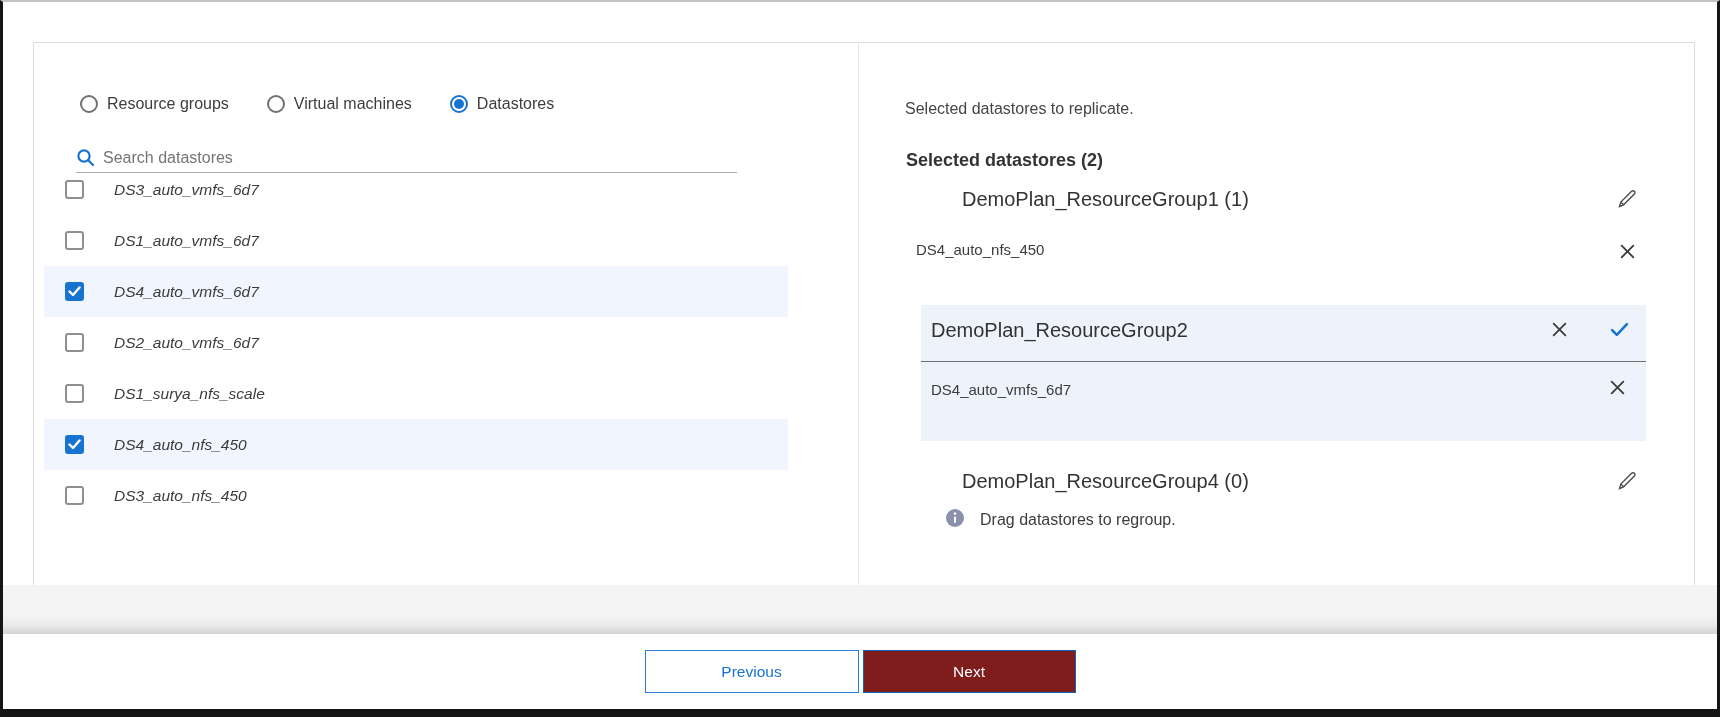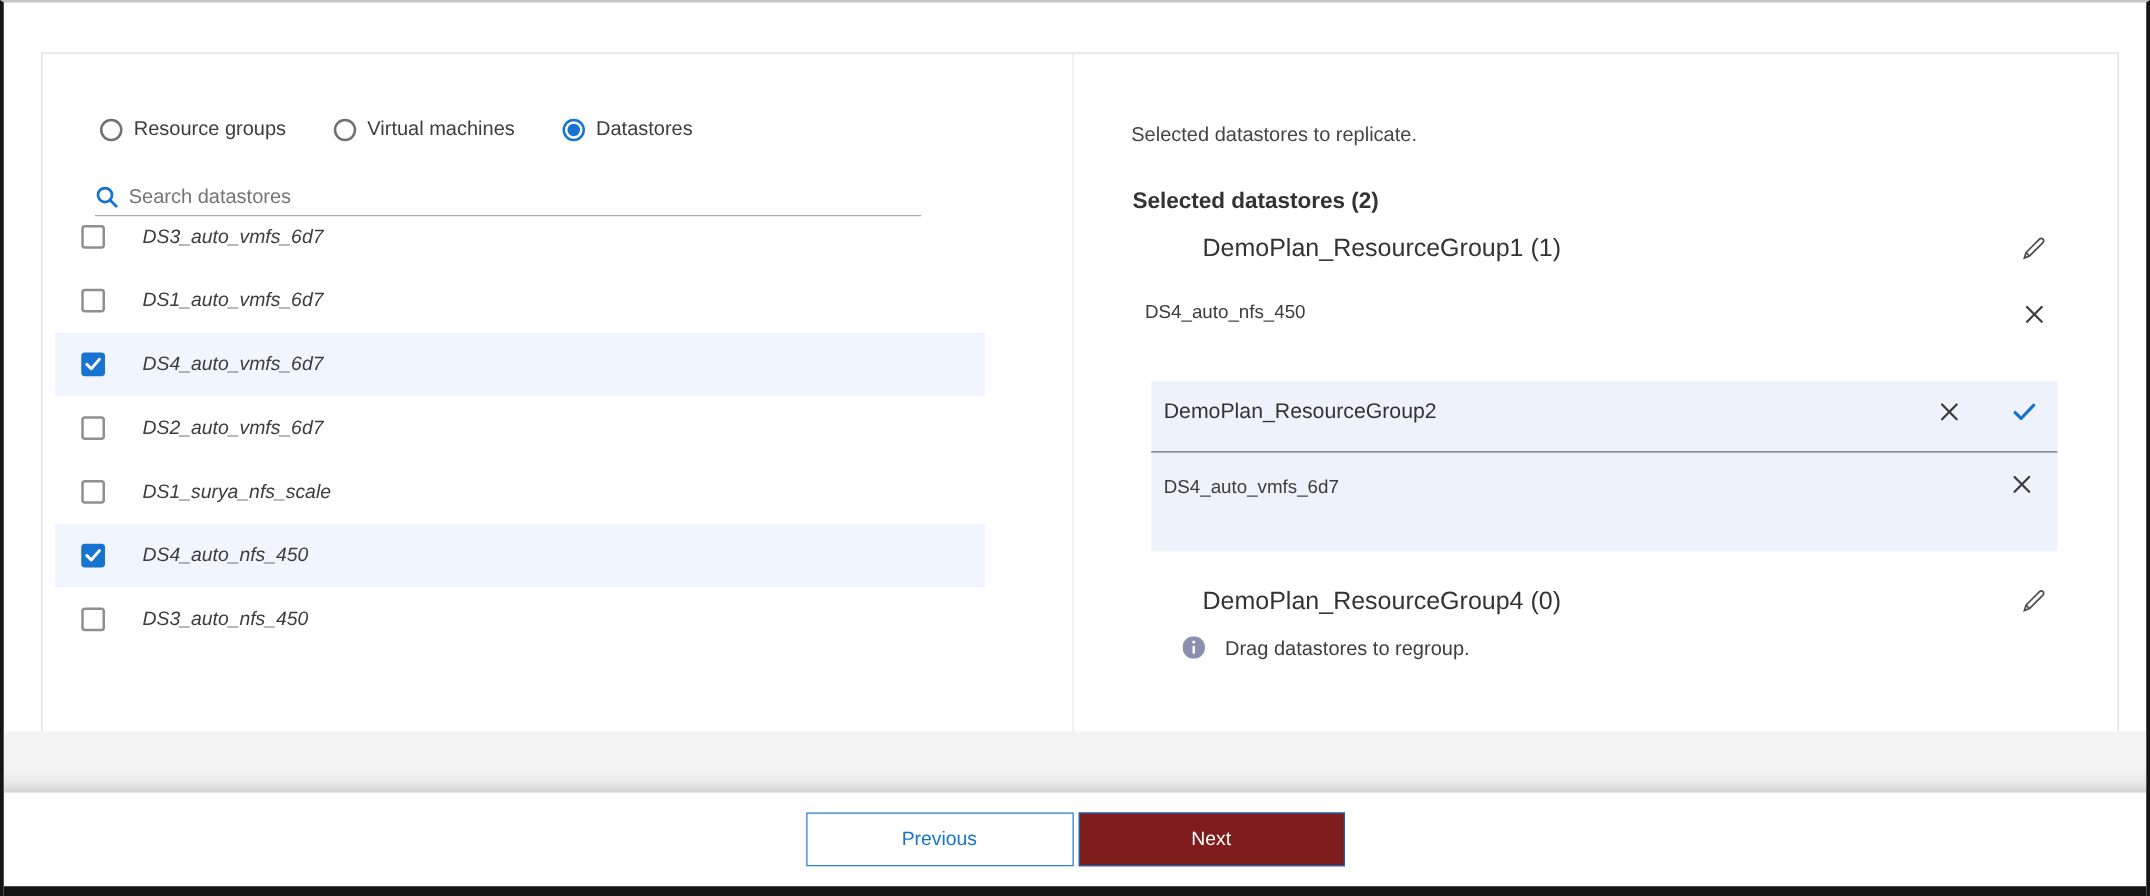--- a/index.html
+++ b/index.html
@@ -45,21 +45,21 @@
   .heading { position:absolute; left:47px; top:107px; font-size:18px; font-weight:bold; color:#333; }
   .group-row { position:absolute; left:0; width:100%; height:26px; }
   .group-name { position:absolute; left:58px; top:2px; font-size:20px; color:#333;margin-left:45px; }
   .group-ds-name { position:absolute; left:57px; top:3px; font-size:15px; color:#3c3c3c; }
   .row-icon { position:absolute; right:55px; top:1px; width:24px; height:24px; display:flex; align-items:center; justify-content:center; cursor:pointer; }
 
   .edit-box { position:absolute; left:62px; top:262px; width:725px; height:136px; background:#edf2fb; }
   .edit-title-row { position:relative; height:57px; border-bottom:1px solid #6e6e6e; }
   .group-edit-input {
     position:absolute; left:10px; top:14px; width:490px; border:none; background:transparent; outline:none;
-    font-size:17px; color:#333; font-family:"Liberation Sans", sans-serif;
+    font-size:20px; color:#333; font-family:"Liberation Sans", sans-serif;
   }
   .edit-title-row .icon-x { position:absolute; right:78px; top:16px; cursor:pointer; }
   .edit-title-row .icon-check { position:absolute; right:17px; top:16px; cursor:pointer; }
   .edit-ds-row { position:relative; height:58px; }
   .edit-ds-row .edit-ds-name { position:absolute; left:10px; top:19px; font-size:15px; color:#3c3c3c; }
   .edit-ds-row .icon-x { position:absolute; right:20px; top:17px; cursor:pointer; }
 
   .info-clip { position:absolute; left:0; top:437px; width:100%; height:50px; overflow:hidden; }
   .info-row { position:absolute; left:87px; top:29px; display:flex; align-items:flex-start; gap:16px; }
   .info-text { font-size:16px; color:#3d3d3d; line-height:21px; white-space:nowrap; }

